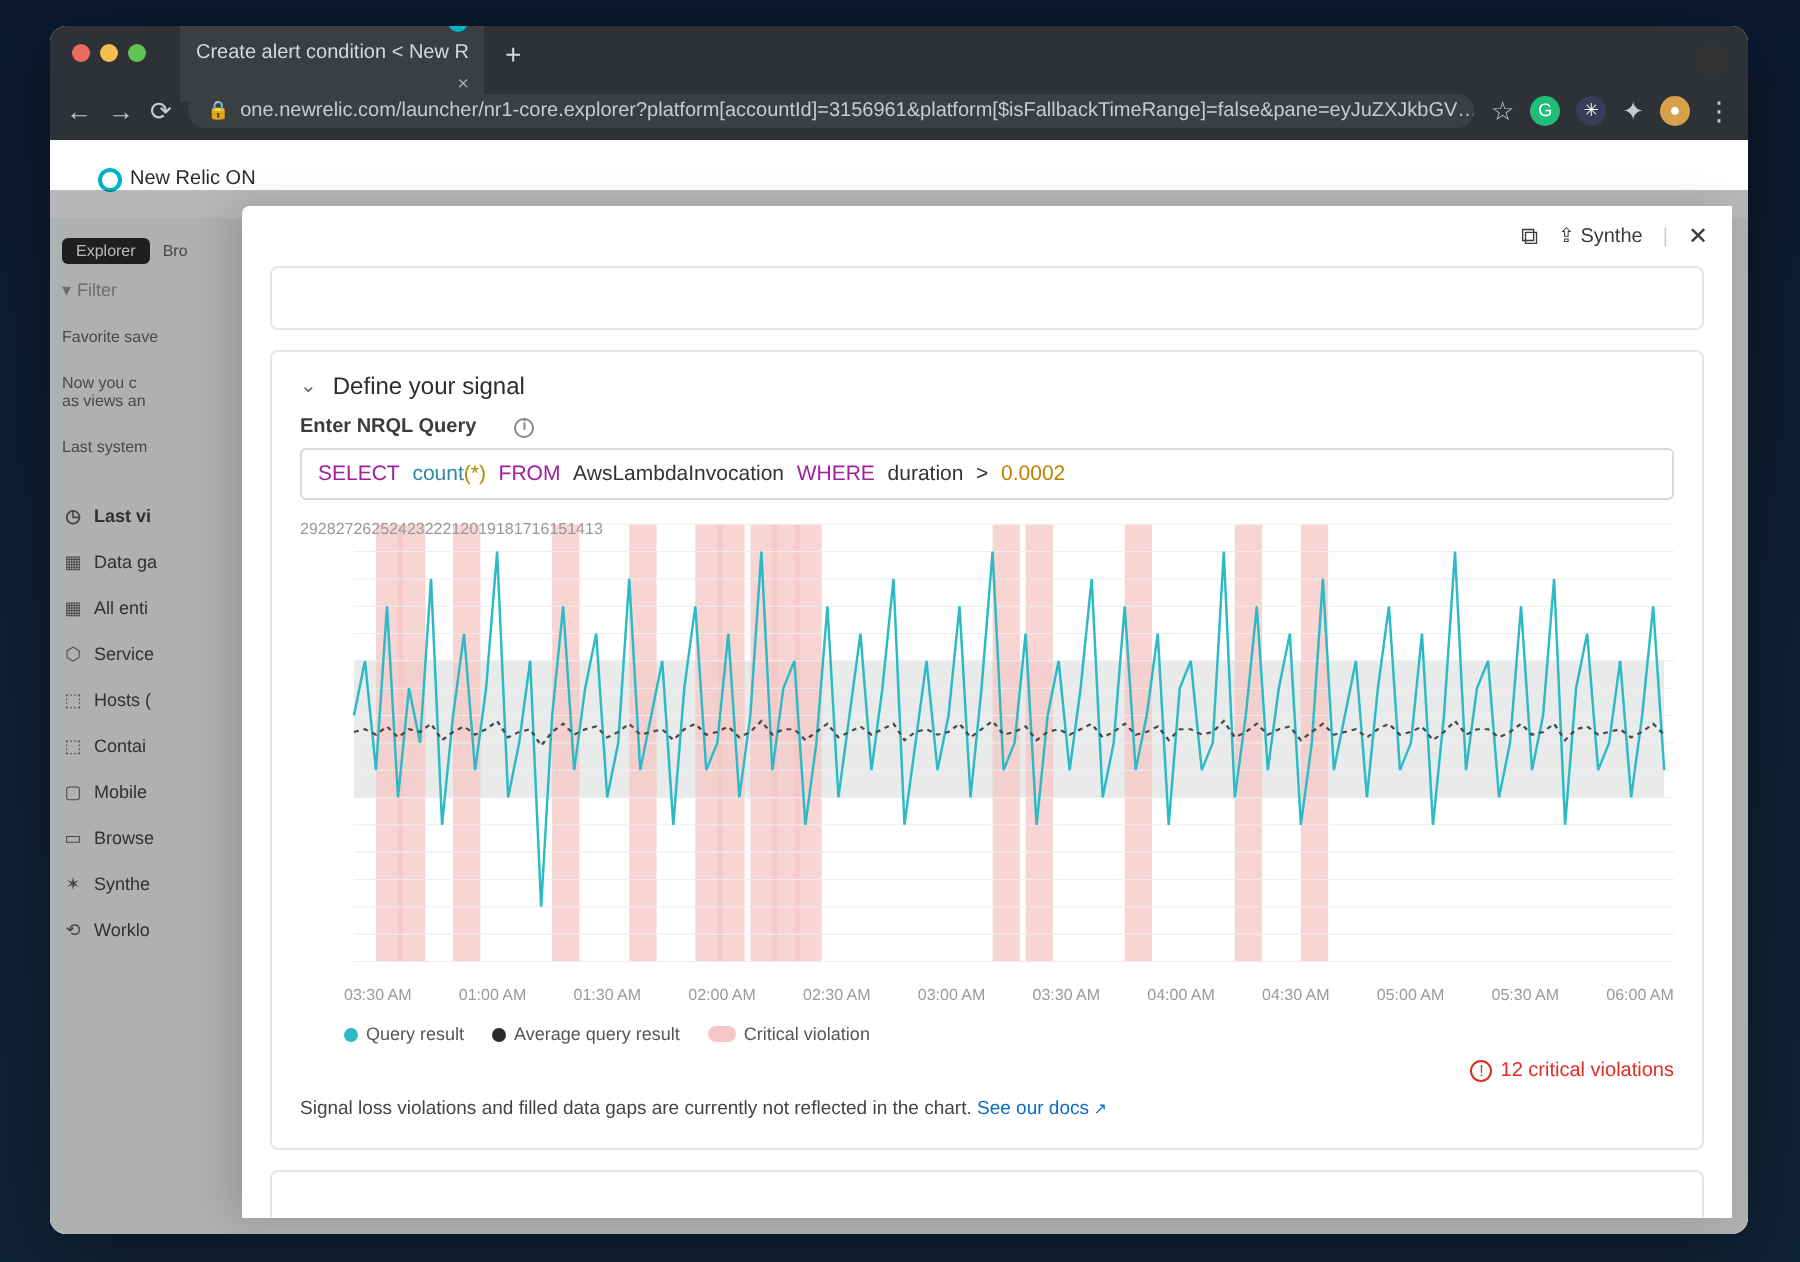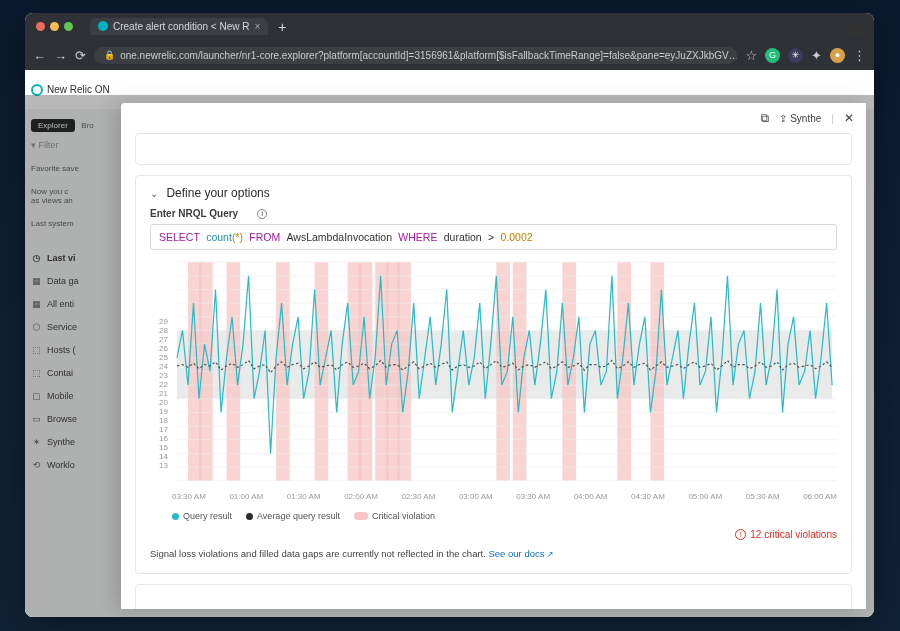--- a/index.html
+++ b/index.html
@@ -3,33 +3,33 @@
 <meta charset="utf-8">
 <style>
 * { margin:0; padding:0; box-sizing:border-box; font-family:-apple-system,BlinkMacSystemFont,"Segoe UI",sans-serif; }
 body { background:linear-gradient(180deg,#0b1a2f 0%,#0e2035 50%,#102438 100%); width:900px; height:631px; overflow:hidden; position:relative; }
 
 
 .browser { position:absolute; left:25px; top:13px; width:849px; height:604px; background:#fff; border-radius:8px; overflow:hidden; box-shadow:0 10px 40px rgba(0,0,0,.4); }
 .tabbar { height:27px; background:#2e3135; display:flex; align-items:center; padding:0 6px; }
 .tl { display:flex; gap:5px; padding:0 5px; }
 .tl span { width:9px; height:9px; border-radius:50%; }
-.tab { display:flex; align-items:flex-start; background:#3b3e42; color:#d6d8da; font-size:10px; padding:3px 8px; border-radius:6px 6px 0 0; margin-left:12px; gap:5px; }
+.tab { display:flex; align-items:flex-end; background:#3b3e42; color:#d6d8da; font-size:10px; padding:3px 8px; border-radius:6px 6px 0 0; margin-left:12px; gap:5px;flex-direction:column; }
 .tab .favicon { width:10px; height:10px; background:#00b3c4; border-radius:50%; }
 .tab .tabx { color:#aaa; cursor:pointer; }
 .addtab { color:#d6d8da; margin-left:10px; font-size:14px; }
 .addrbar { height:30px; background:#2e3135; display:flex; align-items:center; padding:0 8px; gap:8px; }
 .nav-ico { color:#c9cbcd; font-size:13px; }
 .addr { flex:1; background:#3c3f42; border-radius:12px; padding:3px 10px; color:#c9cbcd; font-size:10px; display:flex; align-items:center; gap:5px; overflow:hidden; white-space:nowrap; }
 .addr .lock { font-size:9px; }
 .ext-ico { width:15px; height:15px; border-radius:50%; display:flex; align-items:center; justify-content:center; font-size:9px; color:#fff; }
 
 
 .app { position:relative; height:547px; background:#f3f4f4; }
-.app-top { height:39px; display:flex; align-items:center; padding:0 6px; font-size:10px; color:#2a2c2d; background:#fff; }
+.app-top { height:39px; display:flex; align-items:center; padding:0 24px; font-size:10px; color:#2a2c2d; background:#fff; }
 .app-top .logo { width:12px; height:12px; border:2px solid #00b3c4; border-radius:50%; margin-right:4px; }
 
 
 .sidebar { position:absolute; left:0; top:41px; width:96px; height:522px; background:#f3f4f4; padding:8px 6px; font-size:9px; color:#555; overflow:hidden; }
 .sb-pill { background:#2a2c2d; color:#fff; padding:2px 7px; border-radius:3px; display:inline-block; font-size:8px; }
 .sb-filter { margin-top:8px; display:flex; align-items:center; gap:3px; color:#999; }
 .sb-txt { margin-top:14px; font-size:8px; color:#666; }
 .sb-list { margin-top:18px; }
 .sb-item { display:flex; align-items:center; gap:5px; padding:6px 0; font-size:9px; color:#444; }
 .sb-item.active { font-weight:600; }
@@ -57,21 +57,21 @@
 .kw-wh { color:#a020a0; }
 .kw-num { color:#c08000; }
 
 .help-line { margin-top:6px; font-size:9.5px; color:#555; }
 .lnk { color:#0b6cbf; }
 .ext { font-size:8px; }
 
 
 .chart-wrap { margin-top:10px; position:relative; }
 .chart { width:100%; height:225px; }
-.y-ticks { position:absolute; left:0; top:0; height:210px; width:18px; display:flex; flex-direction:column; justify-content:flex-end; font-size:8px; color:#999; text-align:right; }
+.y-ticks { position:absolute; left:0; top:0; height:210px; width:18px; display:flex; justify-content:space-between; font-size:8px; color:#999; text-align:right; }
 .x-ticks { display:flex; justify-content:space-between; font-size:8px; color:#999; padding-left:22px; margin-top:3px; }
 
 .legend { display:flex; align-items:center; gap:14px; font-size:9px; color:#555; margin-top:10px; padding-left:22px; }
 .leg { display:flex; align-items:center; gap:4px; }
 .leg .dot { width:7px; height:7px; border-radius:50%; }
 .leg .pill { width:14px; height:8px; border-radius:4px; }
 
 .viol { text-align:right; font-size:10px; color:#df2d24; margin-top:8px; display:flex; justify-content:flex-end; align-items:center; gap:4px; }
 .viol .ic { width:11px; height:11px; border:1.2px solid #df2d24; border-radius:50%; display:inline-flex; align-items:center; justify-content:center; font-size:8px; }
 
@@ -186,21 +186,21 @@
         <span><span style="font-size:10px">⇪</span> <span>Synthe</span></span>
         <span class="sep">|</span>
         <span class="ico">✕</span>
       </div>
 
       <div class="card-spacer"></div>
 
       <div class="card">
         <div class="sect-head">
           <span class="chev">⌄</span>
-          <span>Define your options</span>
+          <span>Define your signal</span>
         </div>
 
         <div class="lbl">
           <span>Enter NRQL Query</span>
           <span class="info-ico">i</span>
         </div>
 
         <div class="query-box">
           <span class="kw-sel">SELECT</span>
           <span> </span><span class="kw-fn">count</span><span class="kw-par">(*</span><span class="kw-par">)</span>

